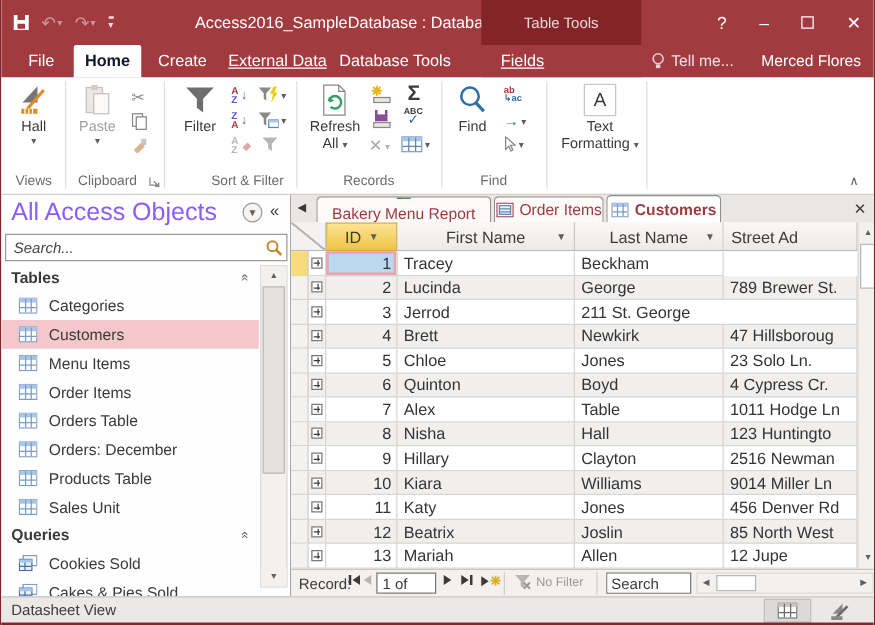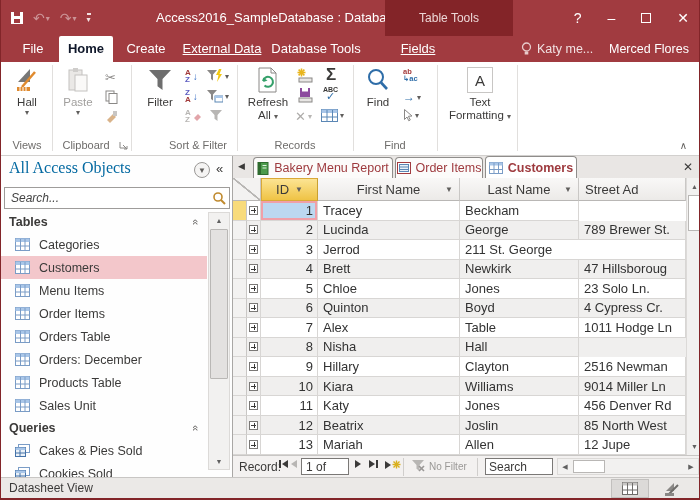--- a/index.html
+++ b/index.html
@@ -46,21 +46,21 @@
   .abc-stack .t{font-size:7px;font-weight:bold;color:#3B3A39;}
   .abc-stack .c{color:#2E6DA8;font-size:11px;font-weight:bold;}
   .rep{display:inline-flex;flex-direction:column;font-size:7.5px;font-weight:bold;line-height:7px;}
   .goto{color:#2E6DA8;font-size:12px;font-weight:bold;}
   .xgray{color:#ADABA9;font-size:13px;font-weight:bold;}
   .abox{width:26px;height:26px;border:1px solid #C8C6C4;display:flex;align-items:center;justify-content:center;font-size:15px;color:#3B3A39;}
   .collapse-rib{position:absolute;right:12px;top:78px;font-size:10px;color:#605E5C;}
   .launcher{position:absolute;font-size:9px;color:#8A8886;}
   
   .sidebar{position:absolute;left:0;top:156px;width:232px;height:321px;background:#FEFEFE;border-right:1px solid #A9A7A5;}
-  .nav-title{position:absolute;left:8px;top:3px;font-size:16px;color:#0369a1;white-space:nowrap;font-family:Liberation Serif, serif;}
+  .nav-title{position:absolute;left:8px;top:3px;font-size:20px;color:#8b5cf6;white-space:nowrap;}
   .nav-dd{position:absolute;left:193px;top:6px;width:16px;height:16px;border:1px solid #9A9896;border-radius:50%;color:#605E5C;font-size:8px;display:flex;align-items:center;justify-content:center;background:#F5F4F3;}
   .nav-collapse{position:absolute;left:215px;top:5px;color:#3B3A39;font-size:13px;}
   .nav-search{position:absolute;left:3px;top:31px;width:226px;height:22px;border:1px solid #9E9C9A;background:#fff;}
   .nav-search input{position:absolute;left:4px;top:1px;width:195px;height:18px;border:none;outline:none;font-size:12px;font-style:italic;color:#3B3A39;}
   .nav-search input::placeholder{color:#444;font-style:italic;}
   .srch-mag{position:absolute;right:3px;top:3px;}
   .nav-list{position:absolute;left:0;top:55px;width:206px;}
   .nav-sec{height:22px;display:flex;align-items:center;padding:0 8px;cursor:default;}
   .nav-sec .nslab{font-size:12.5px;font-weight:bold;color:#3B3A39;flex:1;}
   .sec-chev{display:inline-block;color:#605E5C;font-size:11px;transform:rotate(90deg);}
@@ -158,21 +158,21 @@
     <div class="rtab active" style="left:58px;width:54px;">Home</div>
     <div class="rtab" style="left:118px;width:54px;">Create</div>
     <div class="rtab" style="left:178px;width:86px;text-decoration:underline;">External Data</div>
     <div class="rtab" style="left:268px;width:94px;">Database Tools</div>
     <div class="rtab" style="left:388px;width:58px;text-decoration:underline;">Fields</div>
     <div class="tellme" style="left:520px;">
       <svg width="11" height="14">
           <circle cx="5.5" cy="5" r="4" fill="none" stroke="#E8CBCB" stroke-width="1.3"></circle>
           <rect x="3.7" y="9.5" width="3.6" height="3" fill="#E8CBCB"></rect>
         </svg>
-      <span>Katy me...</span>
+      <span>Tell me...</span>
     </div>
     <div class="username" style="left:608px;">Merced Flores</div>
   </div>
 
   <div class="ribbon">
     <div class="gdiv" style="left:51px"></div>
       <div class="gdiv" style="left:130px"></div>
     <div class="gdiv" style="left:236px"></div>
       <div class="gdiv" style="left:352px"></div>
     <div class="gdiv" style="left:436px"></div>
@@ -476,44 +476,44 @@
           <span class="sec-chev">«</span>
         </div>
         <div class="nav-item">
           <svg width="15" height="13">
             <rect x="3.5" y="0.5" width="11" height="8" fill="#fff" stroke="#7A9CC6"></rect>
             <rect x="0.5" y="3.5" width="10" height="9" fill="#EAF1F8" stroke="#4472A8"></rect>
             <rect x="0.5" y="3.5" width="10" height="2.5" fill="#A9C6E8"></rect>
             <line x1="5" y1="6" x2="5" y2="12" stroke="#4472A8"></line>
             <line x1="1" y1="9" x2="10" y2="9" stroke="#4472A8"></line>
           </svg>
-          <span>Cakes &amp; Pies Sold</span>
+          <span>Cookies Sold</span>
         </div>
         <div class="nav-item">
           <svg width="15" height="13">
             <rect x="3.5" y="0.5" width="11" height="8" fill="#fff" stroke="#7A9CC6"></rect>
             <rect x="0.5" y="3.5" width="10" height="9" fill="#EAF1F8" stroke="#4472A8"></rect>
             <rect x="0.5" y="3.5" width="10" height="2.5" fill="#A9C6E8"></rect>
             <line x1="5" y1="6" x2="5" y2="12" stroke="#4472A8"></line>
             <line x1="1" y1="9" x2="10" y2="9" stroke="#4472A8"></line>
           </svg>
-          <span>Cookies Sold</span>
+          <span>Cakes &amp; Pies Sold</span>
         </div>
       </div>
     <div class="nav-scroll">
       <span class="sarr" style="top:0;">▲</span>
       <span class="thumb"></span>
       <span class="sarr" style="bottom:0;">▼</span>
     </div>
   </div>
 
   <div class="doc">
     <div class="tabbar">
       <span class="tab-scroll-left">◀</span>
-      <div class="doctab" style="left:20px;width:140px;">
+      <div class="doctab" style="left:20px;width:140px;flex-direction:column;">
         <svg width="12" height="13">
             <rect x="1" y="0.5" width="10" height="12" fill="#4C9B4C" stroke="#2F6B2F"></rect>
             <rect x="1" y="0.5" width="3" height="12" fill="#2F6B2F"></rect>
             <line x1="5.5" y1="3.5" x2="9.5" y2="3.5" stroke="#DFF0DF"></line>
             <line x1="5.5" y1="6" x2="9.5" y2="6" stroke="#DFF0DF"></line>
           </svg>
         <span>Bakery Menu Report</span>
       </div>
       <div class="doctab" style="left:162px;width:88px;">
         <svg width="14" height="12">
@@ -626,20 +626,21 @@
             <div class="cell cst">1011 Hodge Ln</div>
           </div>
           <div class="grid-row alt">
             <div class="cell csel"></div>
             <div class="cell cexp">
               <span class="plusbox"></span>
             </div>
             <div class="cell cid">8</div>
             <div class="cell cfn">Nisha</div>
             <div class="cell cln">Hall</div>
+            <div class="cell cst">123 Huntingto</div>
           </div>
           <div class="grid-row">
             <div class="cell csel"></div>
             <div class="cell cexp">
               <span class="plusbox"></span>
             </div>
             <div class="cell cid">9</div>
             <div class="cell cfn">Hillary</div>
             <div class="cell cln">Clayton</div>
             <div class="cell cst">2516 Newman</div>

